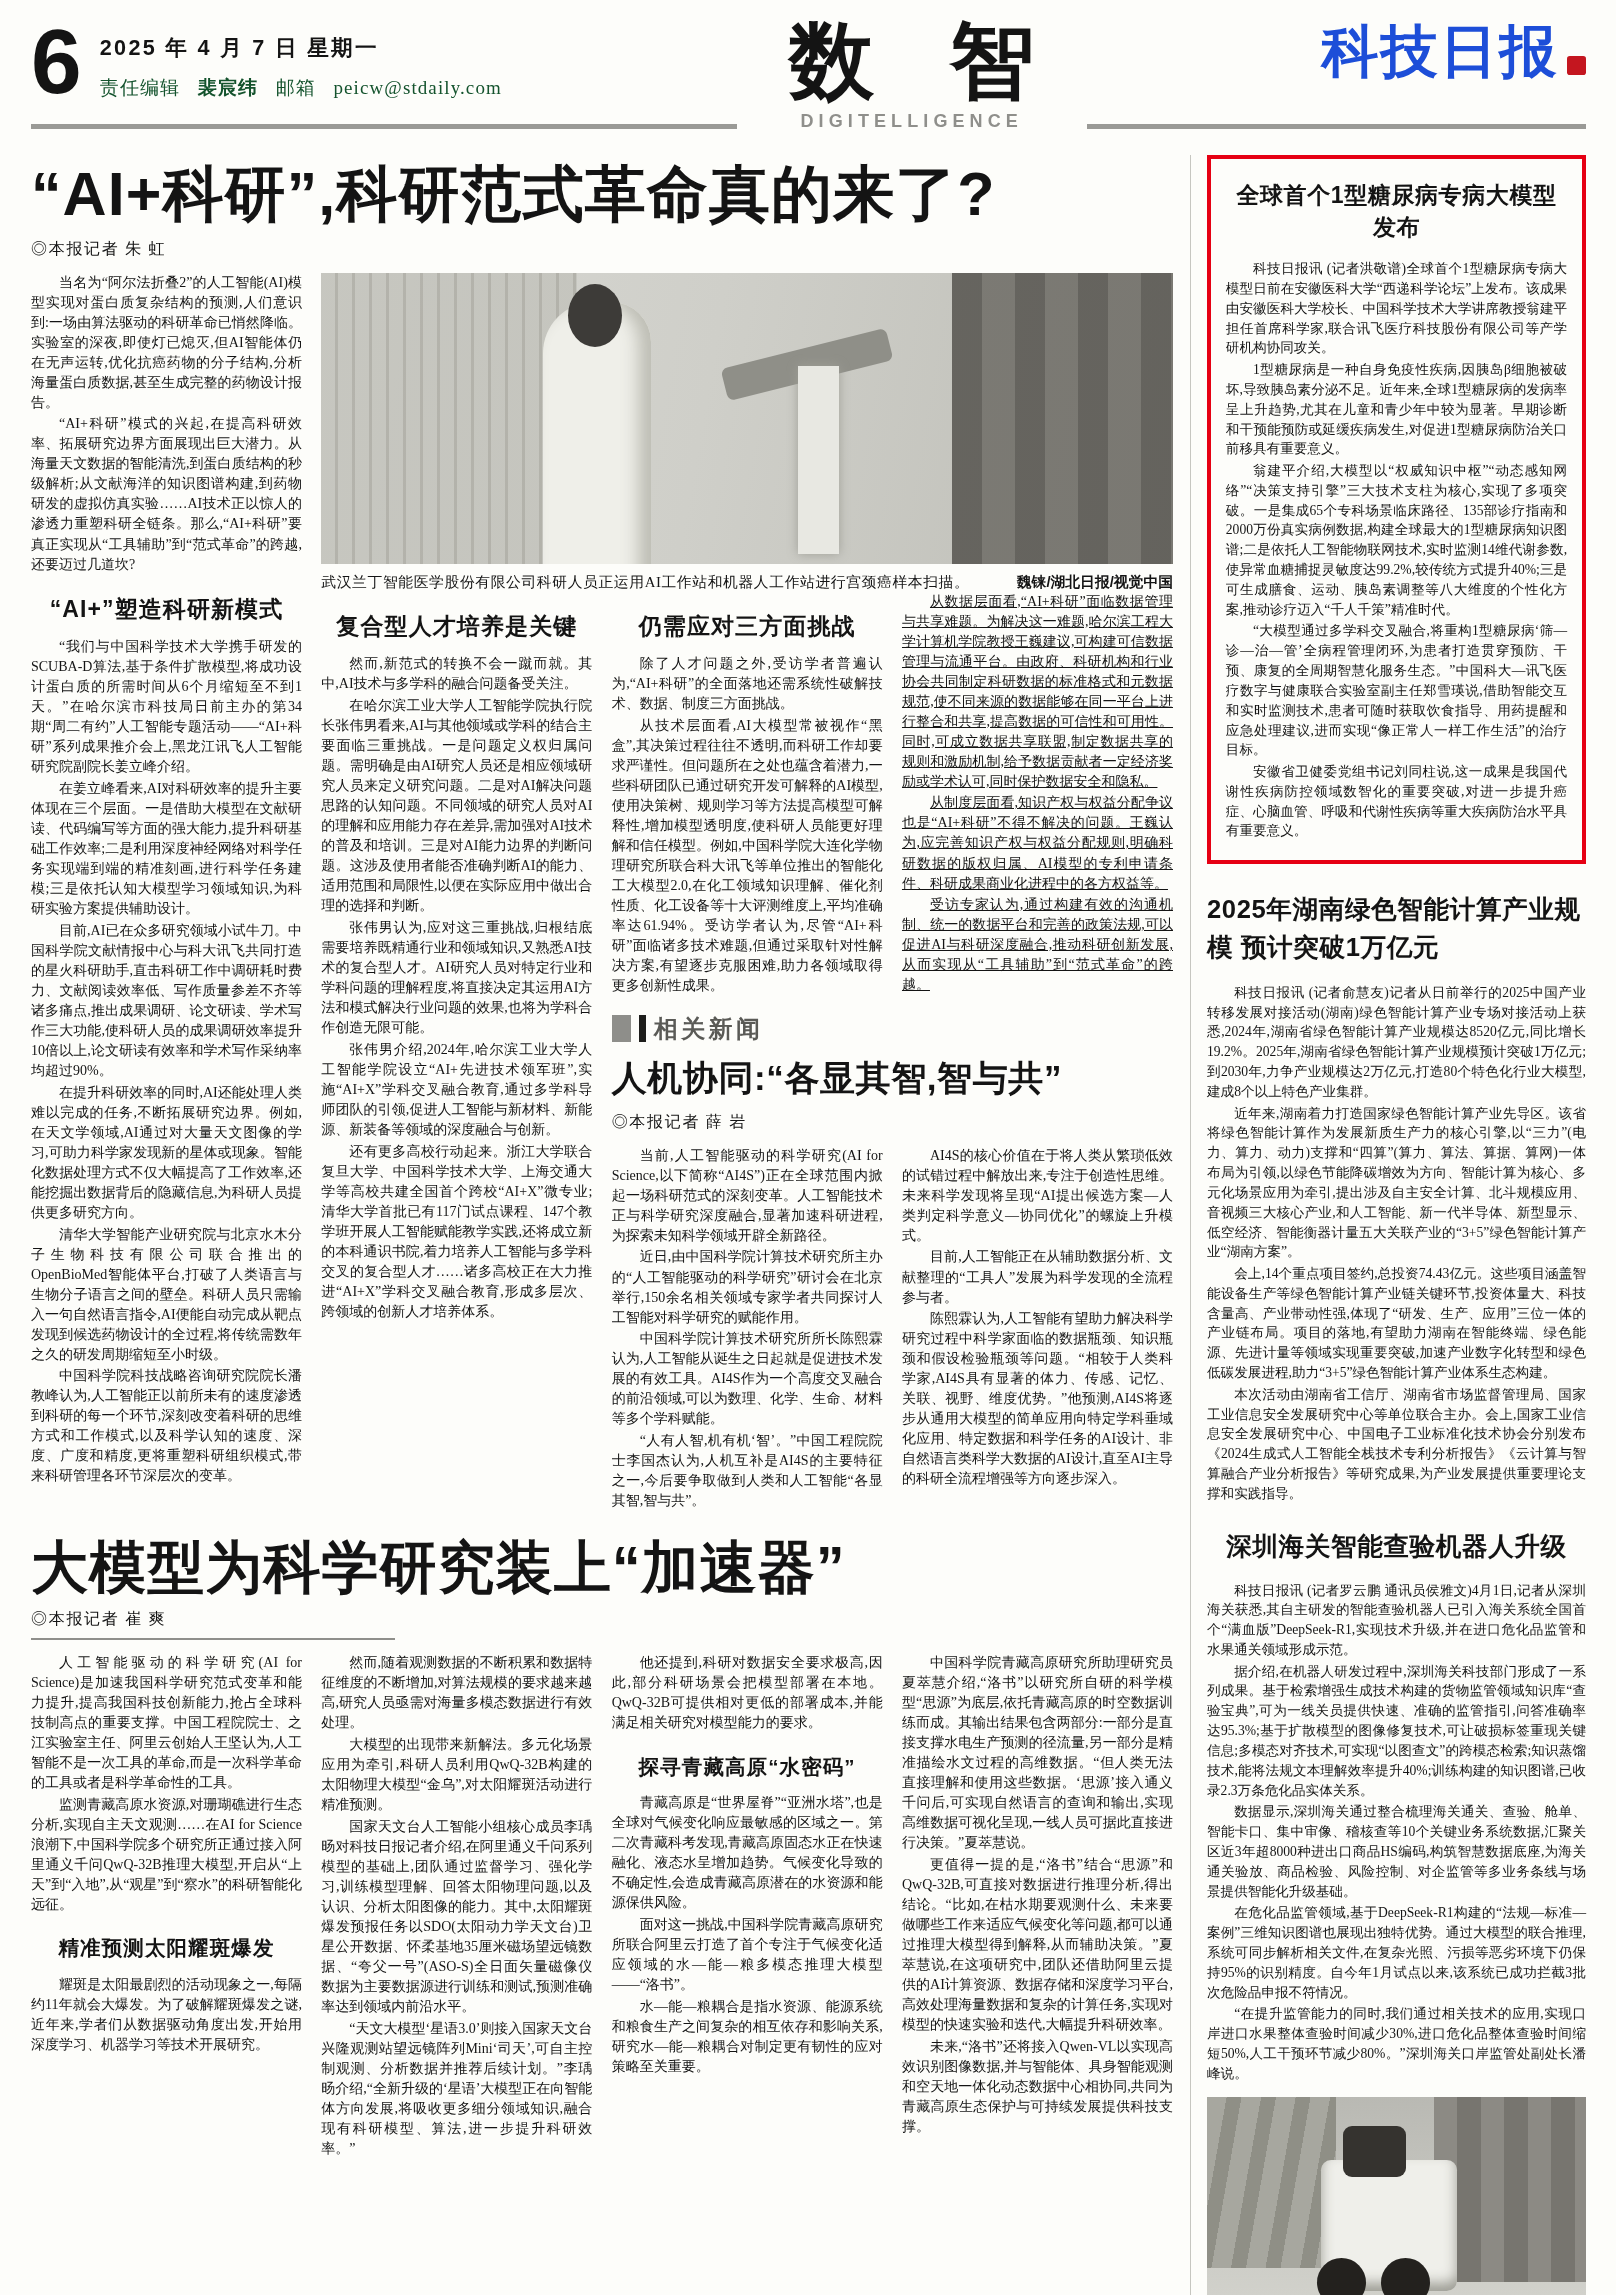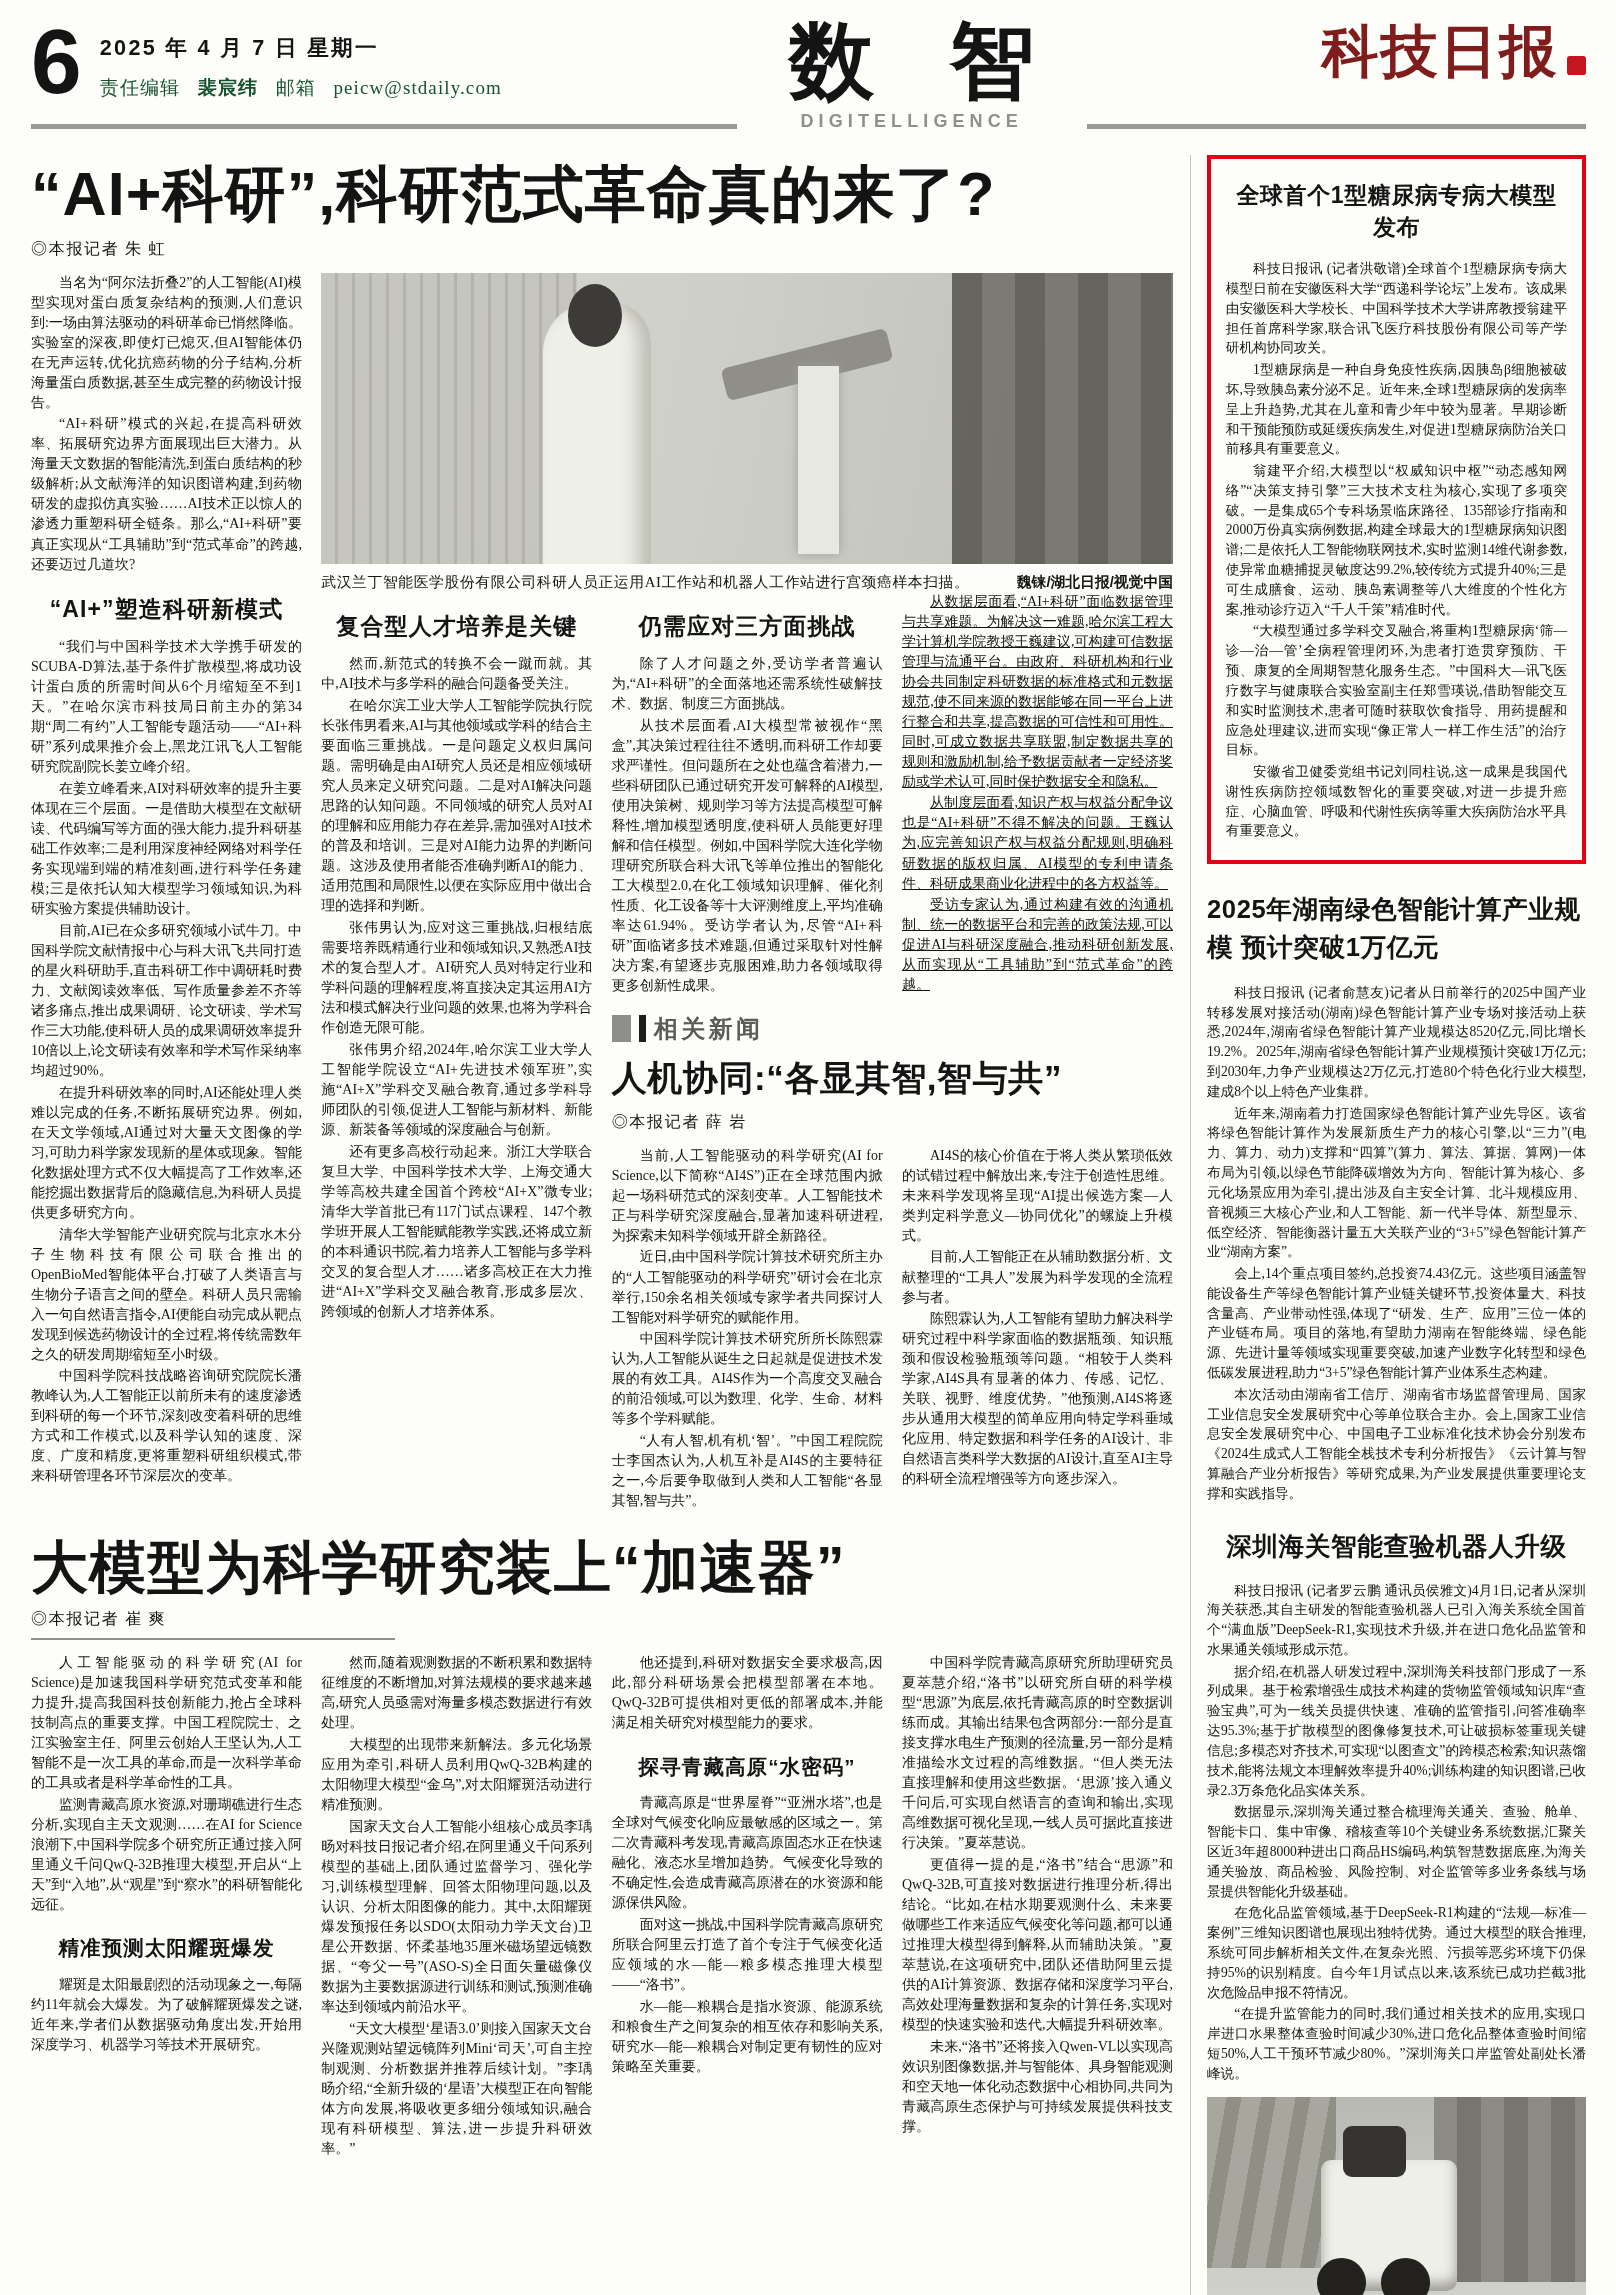--- a/index.html
+++ b/index.html
@@ -12,21 +12,21 @@
   .header-left { display:flex; align-items:flex-start; }
   .page-number { font-family:"Liberation Sans", sans-serif; font-weight:900; font-size:91px; line-height:1; letter-spacing:-2.3px; }
   .pub-meta { margin-left:20.5px; margin-top:17px; }
   .pub-date { font-family:"Liberation Sans", sans-serif; font-weight:bold; font-size:21.6px; letter-spacing:2.3px; }
   .pub-editor { margin-top:12.5px; font-size:19px; letter-spacing:1.1px; color:#14532d; }
   .pub-editor b { font-family:"Liberation Sans", sans-serif; }
   .header-center { position:relative; z-index:1; text-align:center; background:#fdfdfa; padding:0 26px; }
   .section-cn { font-family:"Liberation Sans", sans-serif; font-weight:900; font-size:85px; line-height:1.05; letter-spacing:26px; text-indent:26px; }
   .section-en { margin-top:5.7px; font-family:"Liberation Sans", sans-serif; font-weight:bold; font-size:18px; color:#8f8f8b; letter-spacing:5.1px; }
   .masthead { display:flex; align-items:flex-start; gap:8px; margin-top:6.8px; }
-  .masthead-text { font-family:"Liberation Serif", serif; font-weight:bold; font-size:57px; line-height:1; color:#7f1d1d; letter-spacing:2.3px; }
+  .masthead-text { font-family:"Liberation Serif", serif; font-weight:bold; font-size:57px; line-height:1; color:#1d4ed8; letter-spacing:2.3px; }
   .masthead-seal { width:19.3px; height:19.3px; background:#c4161f; border-radius:2.8px; margin-top:33px; }
 
   
   .content { display:flex; padding:3.4px 31px 0; gap:17px; }
   .left-zone { width:1142px; flex:0 0 1142px; }
   .right-rail { flex:1 1 auto; border-left:1.1px solid #c6c6c0; padding-left:16px; }
 
   
   .para p { font-size:14px; line-height:1.43; text-align:justify; text-indent:2em; margin-bottom:1.7px; }
   .right-rail .para p { font-size:13.6px; line-height:1.46; }

